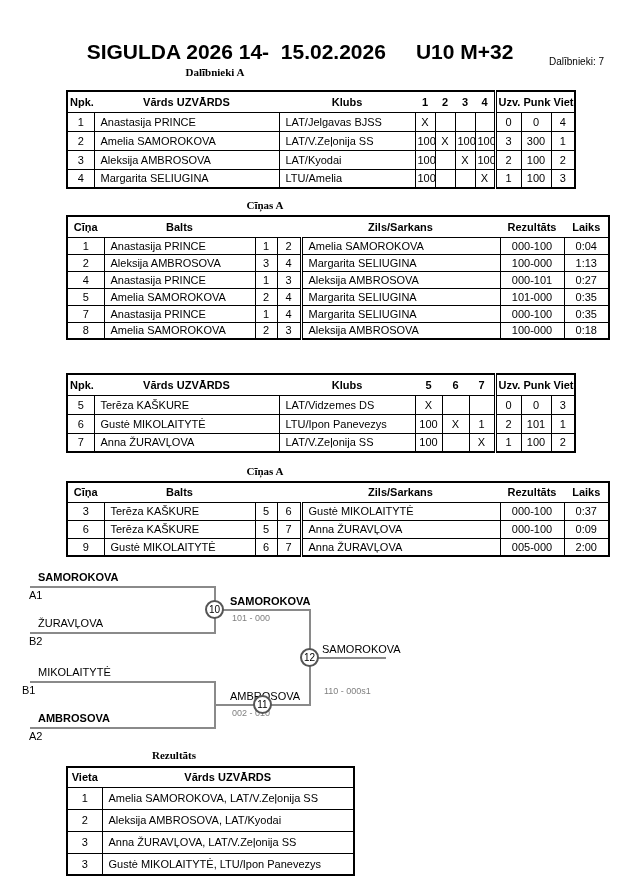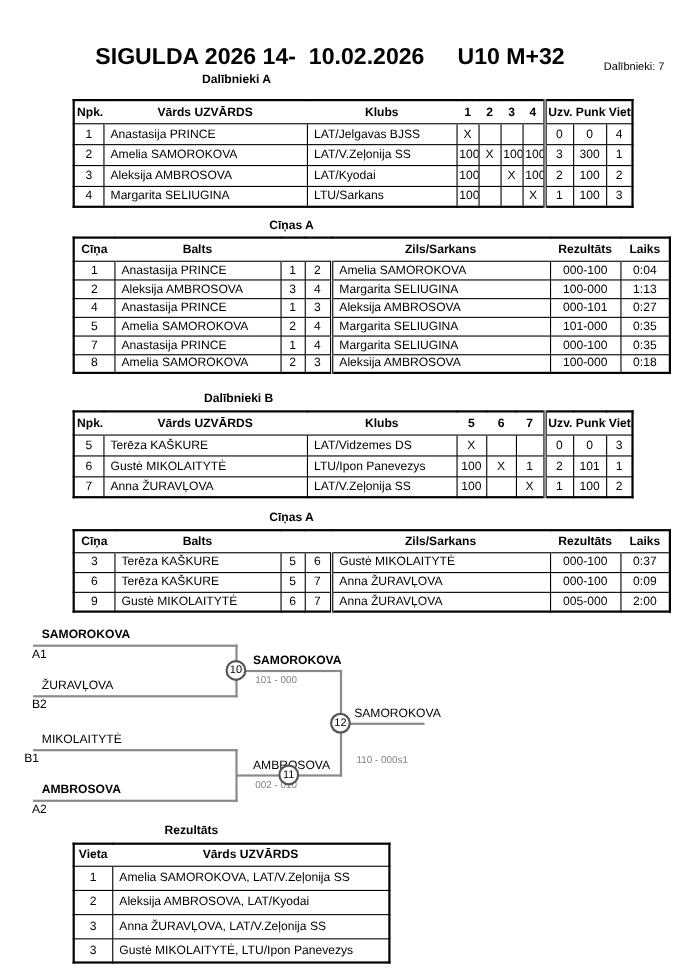--- a/index.html
+++ b/index.html
@@ -1,21 +1,21 @@
 <!DOCTYPE html>
 <html><head>
 <meta charset="utf-8">
 <style>
   html,body{margin:0;padding:0;background:#fff;}
   #page{position:relative;width:630px;height:891px;background:#fff;
         font-family:"Liberation Sans",sans-serif;color:#000;overflow:hidden;}
   .title{position:absolute;top:40px;left:0;width:600px;text-align:center;
          font-size:21px;font-weight:bold;white-space:pre;}
   .title .gap{margin-left:30px;}
-  .sect{position:absolute;font-size:11px;font-weight:bold;text-align:center;}
+  .sect{position:absolute;font-size:11px;font-weight:bold;text-align:center;font-family:Liberation Serif, serif;}
   .note{position:absolute;top:56px;left:0;width:604px;text-align:right;font-size:10px;}
   .tbl{position:absolute;border-collapse:collapse;table-layout:fixed;font-size:11px;border:2px solid #000;margin-left:36px;}
   .tbl td,.tbl th{border:1px solid #000;padding:0 2px;overflow:hidden;white-space:nowrap;
                   text-align:center;vertical-align:middle;font-weight:normal;}
   .tbl th{font-weight:bold;}
   .tbl .l{text-align:left;padding-left:6px;}
   .hr th{border-left-color:transparent;border-right-color:transparent;}
   .thd{border-left:3px double #000 !important;}
   .b{font-weight:bold;}
   #tblA tr{height:19px;} #tblA tr.hr{height:21px;}
@@ -29,21 +29,21 @@
   .bcode{position:absolute;font-size:11px;}
   .bscore{position:absolute;font-size:9px;color:#808080;white-space:nowrap;}
   .bnode{position:absolute;width:19px;height:19px;box-sizing:border-box;border:2px solid #555;
          border-radius:50%;background:#fff;font-size:10px;line-height:15px;text-align:center;z-index:2;}
 </style>
 </head>
 <body>
 
 <div id="page">
 
-  <div class="title"><span>SIGULDA 2026 14-  10.02.2026</span><span class="gap">U10 M+32</span></div>
+  <div class="title"><span>SIGULDA 2026 14-  15.02.2026</span><span class="gap">U10 M+32</span></div>
 
   <div class="sect" style="top:66px;left:0;width:430px;">Dalībnieki A</div>
   <div class="note">Dalībnieki: 7</div>
 
   <table class="tbl" id="tblA" style="left:30px;top:90px;width:508px;">
     <colgroup>
         <col style="width:27px">
         <col style="width:185px">
         <col style="width:136px">
         <col style="width:20px">
@@ -99,21 +99,21 @@
       <td></td>
       <td>X</td>
       <td>100</td>
       <td class="thd">2</td>
       <td>100</td>
       <td>2</td>
     </tr>
     <tr>
       <td>4</td>
       <td class="l">Margarita SELIUGINA</td>
-      <td class="l">LTU/Sarkans</td>
+      <td class="l">LTU/Amelia</td>
       <td>100</td>
       <td></td>
       <td></td>
       <td>X</td>
       <td class="thd">1</td>
       <td>100</td>
       <td>3</td>
     </tr>
   </tbody>
     </table>
@@ -190,21 +190,20 @@
       <td class="l b">Amelia SAMOROKOVA</td>
       <td>2</td>
       <td>3</td>
       <td class="l thd">Aleksija AMBROSOVA</td>
       <td>100-000</td>
       <td>0:18</td>
     </tr>
   </tbody>
     </table>
 
-  <div class="sect" style="top:356px;left:0;width:434px;">Dalībnieki B</div>
 
   <table class="tbl" id="tblB" style="left:30px;top:373px;width:508px;">
     <colgroup>
         <col style="width:27px">
         <col style="width:185px">
         <col style="width:136px">
         <col style="width:27px">
         <col style="width:27px">
         <col style="width:26px">
         <col style="width:26px">

